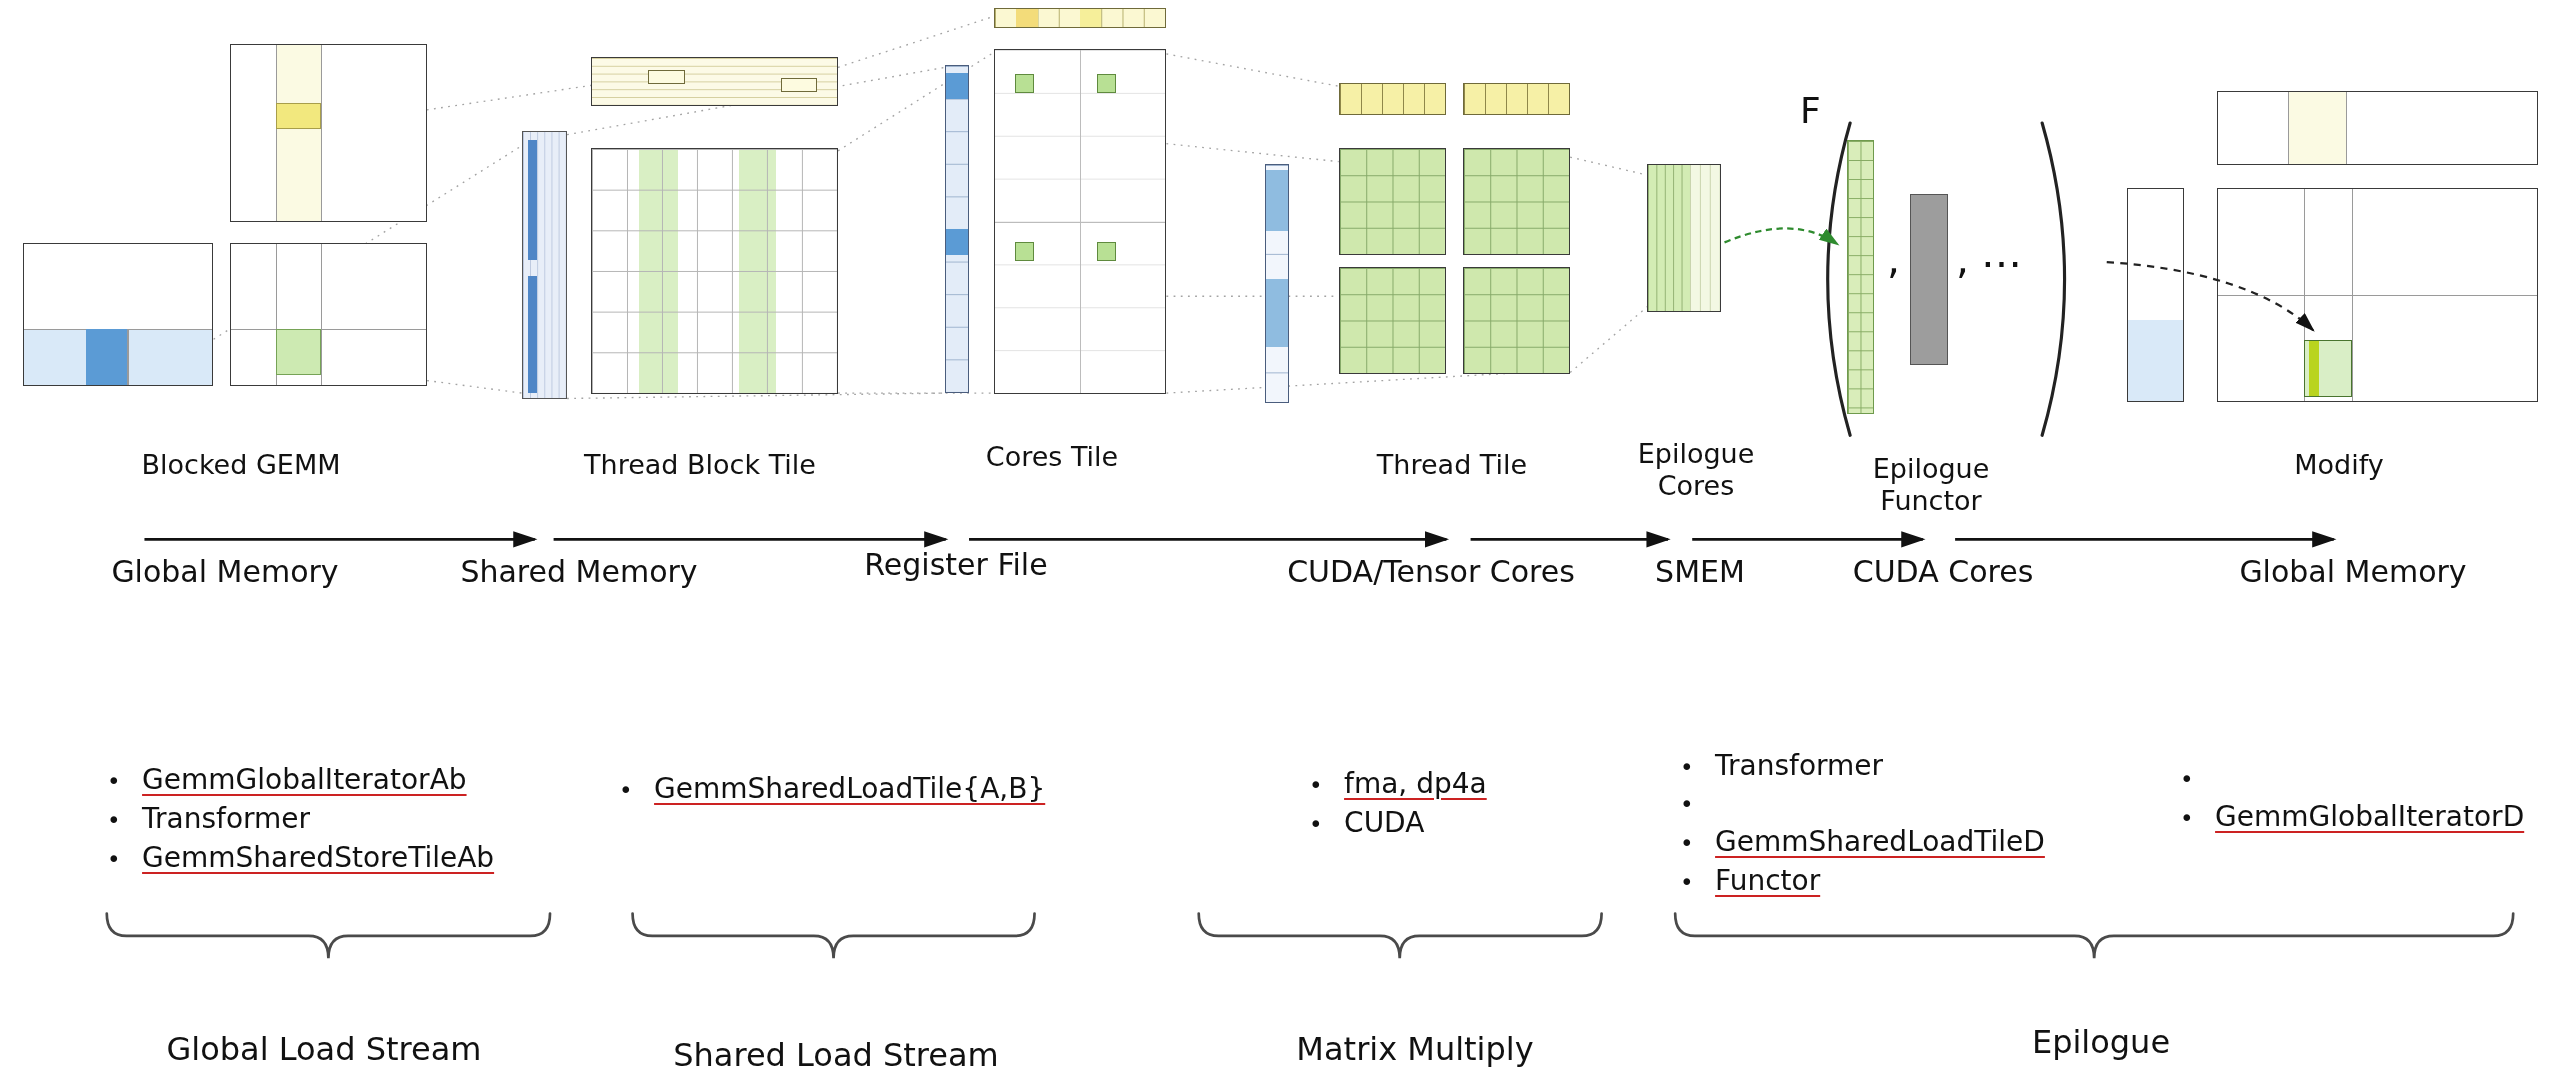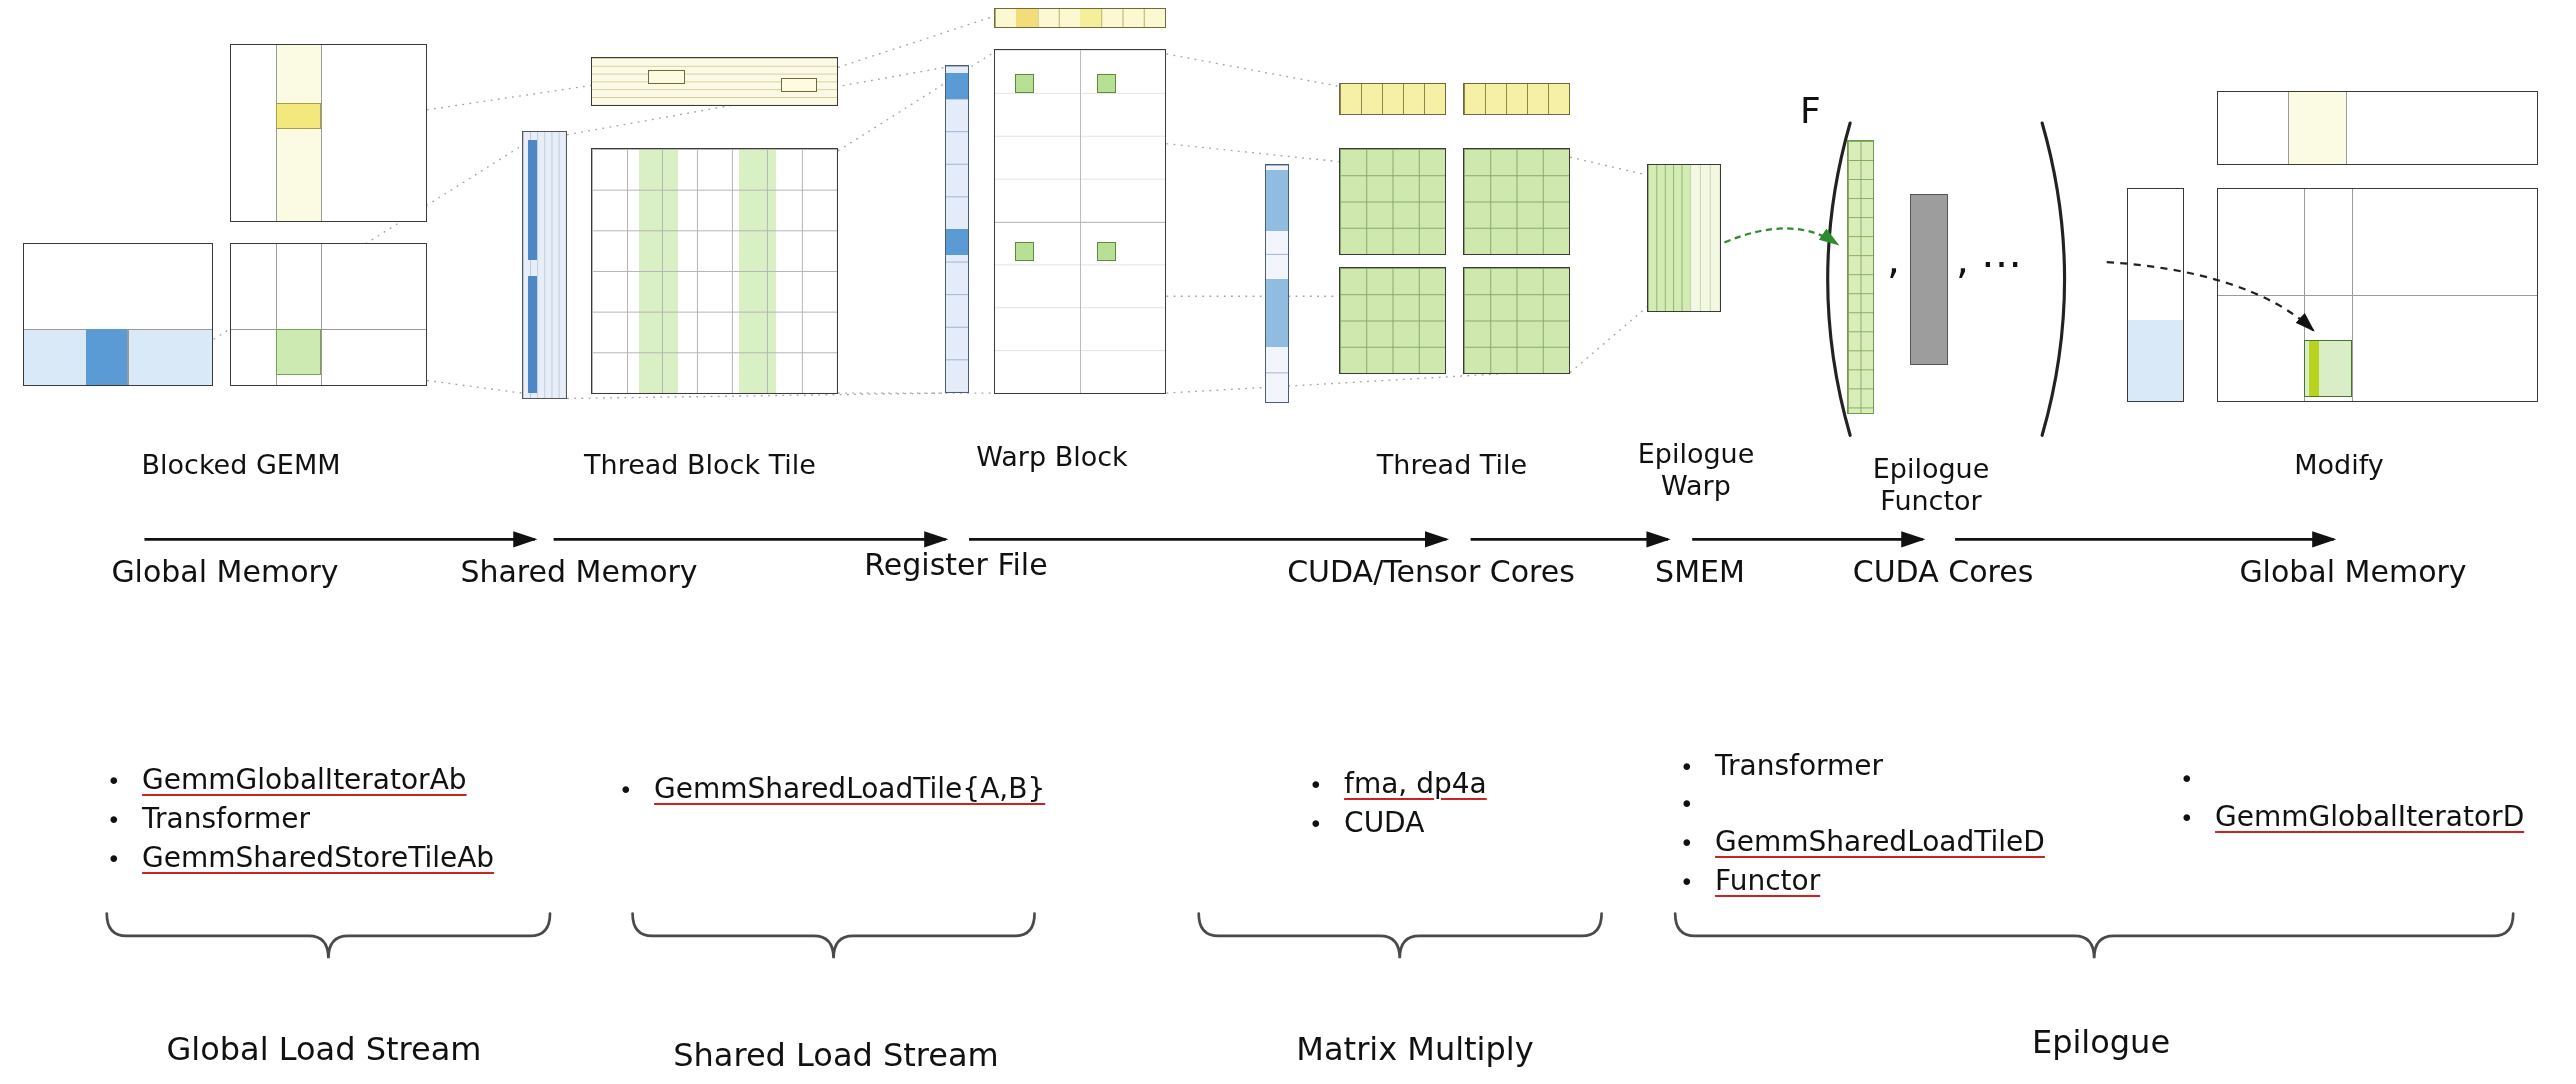--- a/index.html
+++ b/index.html
@@ -131,25 +131,25 @@
     <div class="vline" style="left:27%"></div>
     <div class="vline" style="left:42%"></div>
     <div class="hline" style="top:50%"></div>
     <div class="abs" style="left:27%;top:71%;width:15%;height:27%;background:#d9eec6;border:1.8px solid #49742e">
       <div class="abs" style="left:8%;top:0;bottom:0;width:22%;background:#b9d41f"></div>
     </div>
   </div>
 
   <div class="stage-label" style="left:241px;top:449px">Blocked GEMM</div>
   <div class="stage-label" style="left:700px;top:449px">Thread Block Tile</div>
-  <div class="stage-label" style="left:1052px;top:441px">Warp Block</div>
+  <div class="stage-label" style="left:1052px;top:441px">Cores Tile</div>
   <div class="stage-label" style="left:1452px;top:449px">Thread Tile</div>
   <div class="stage-label" style="left:1696px;top:438px">
     <div>Epilogue</div>
-    <div>Warp</div>
+    <div>Cores</div>
   </div>
   <div class="stage-label" style="left:1931px;top:453px">
     <div>Epilogue</div>
     <div>Functor</div>
   </div>
   <div class="stage-label" style="left:2339px;top:449px">Modify</div>
 
   <div class="flow-label" style="left:225px;top:554px">Global Memory</div>
   <div class="flow-label" style="left:579px;top:554px">Shared Memory</div>
   <div class="flow-label" style="left:956px;top:547px">Register File</div>

